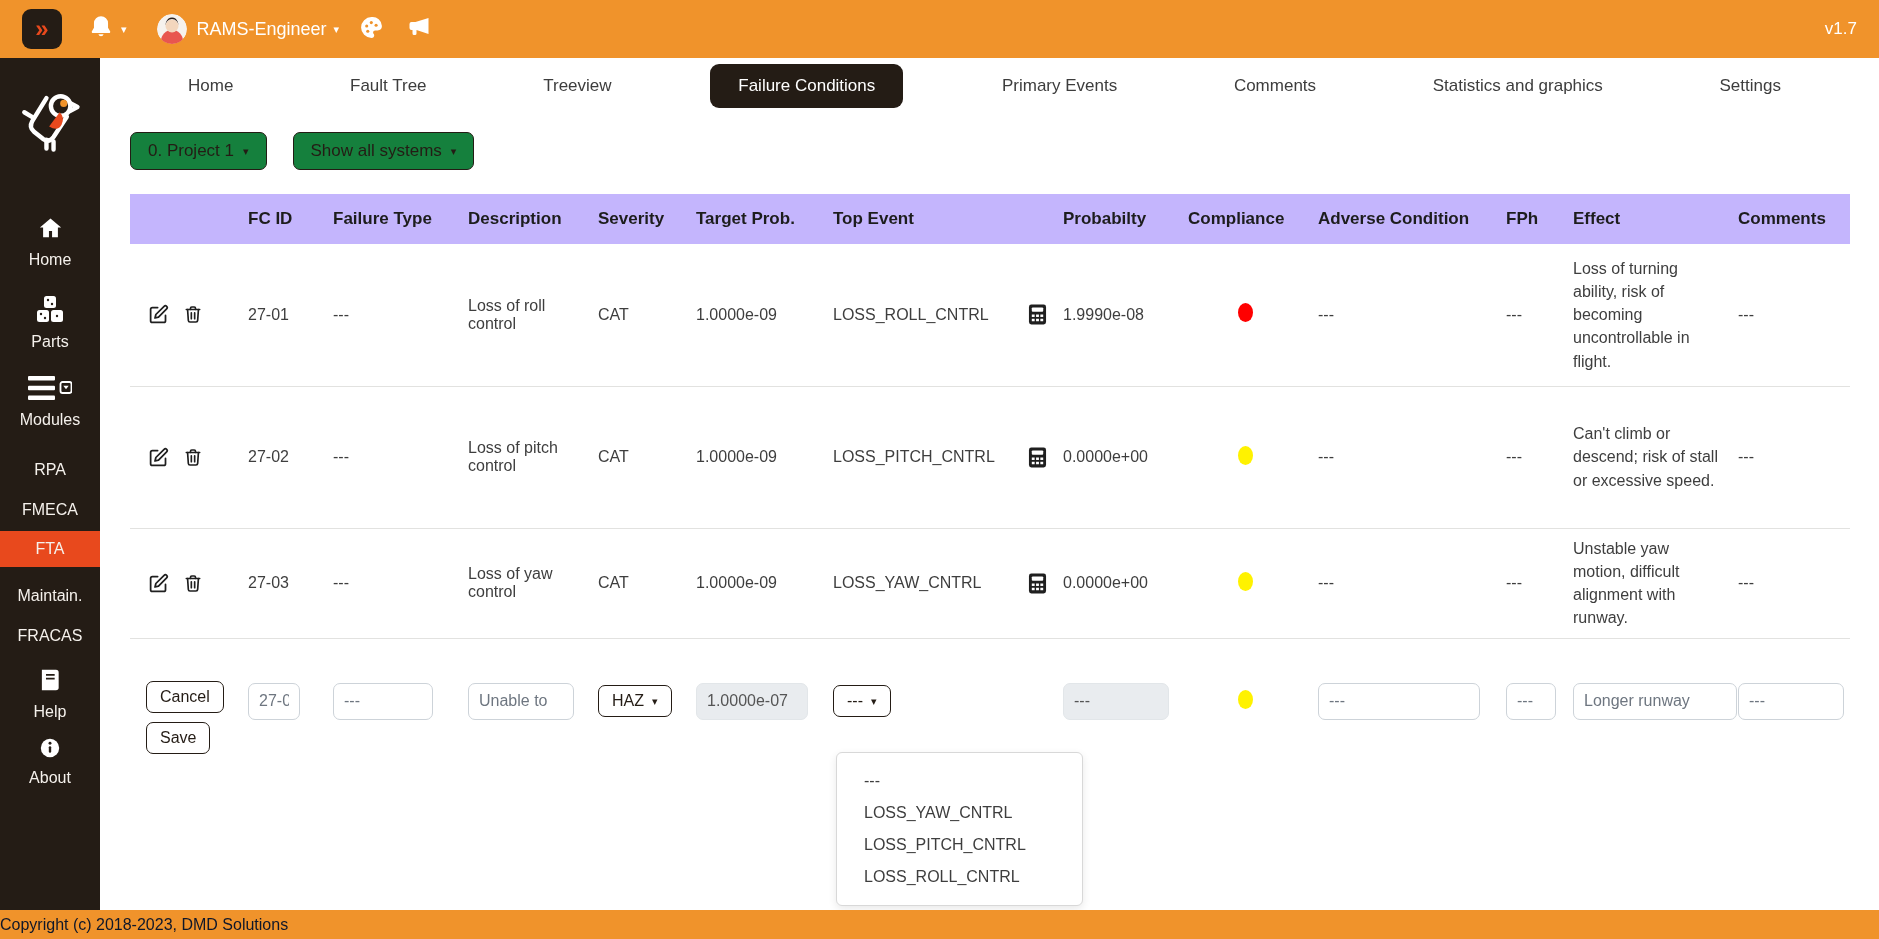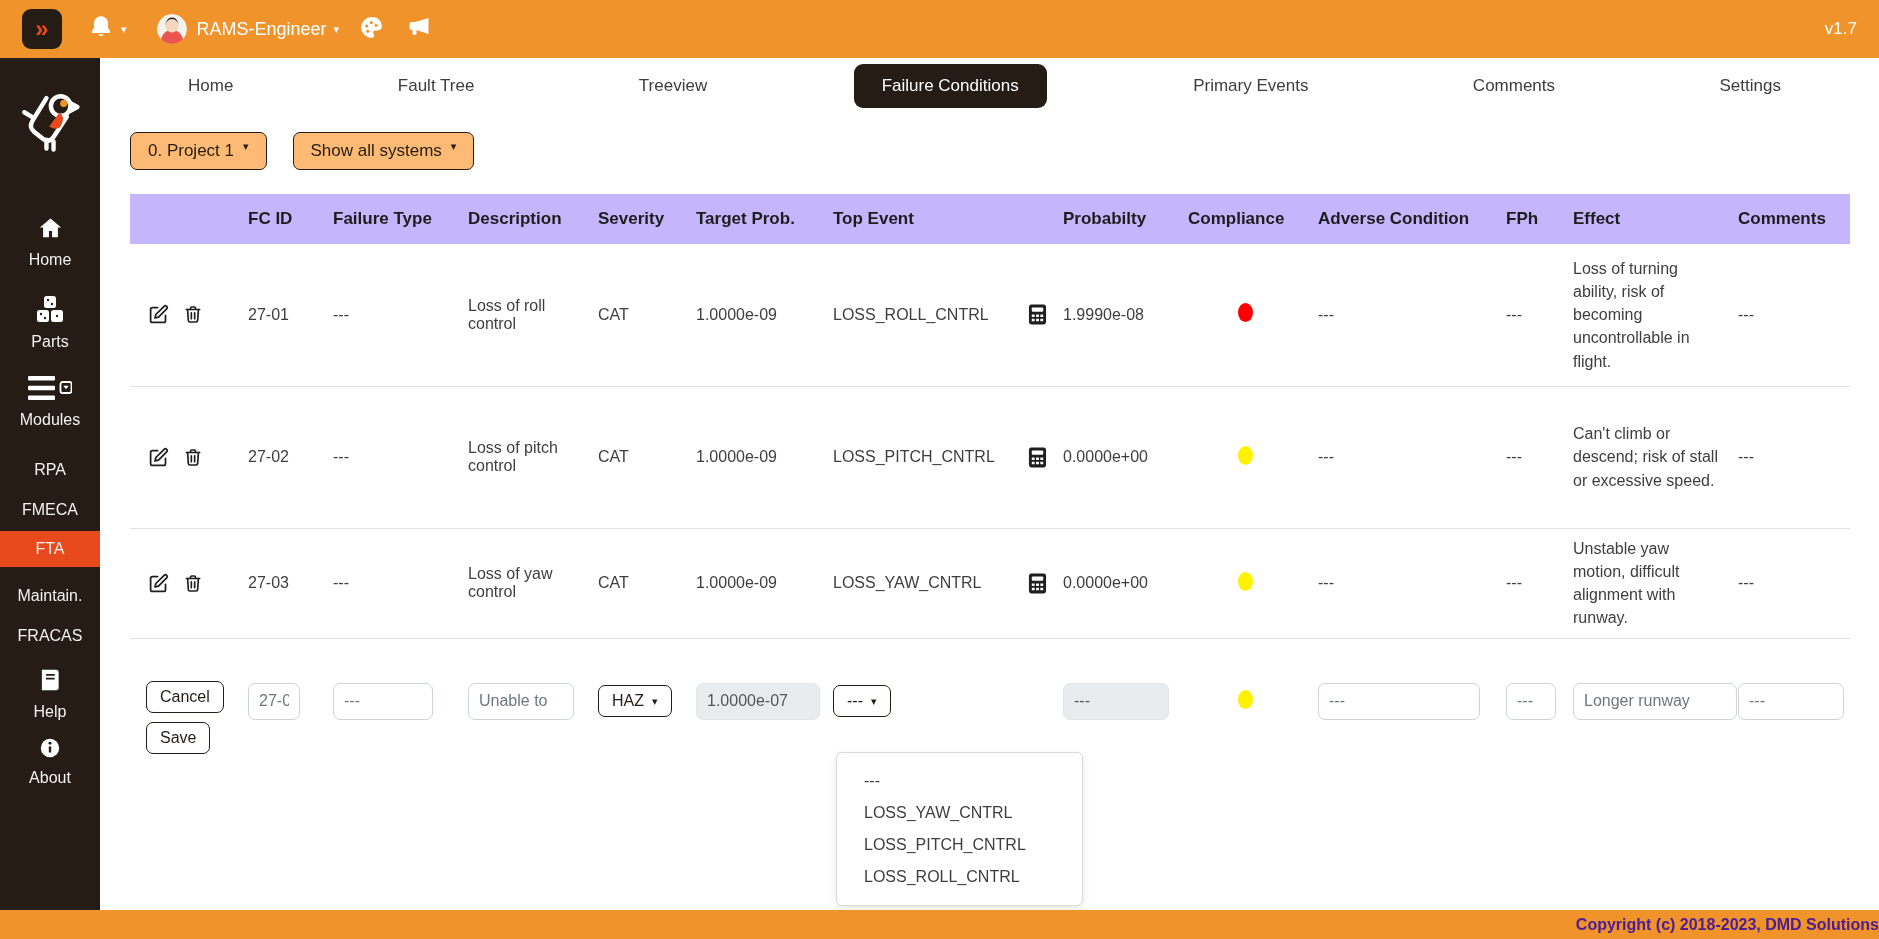--- a/index.html
+++ b/index.html
@@ -37,22 +37,22 @@
   
   .main { position:absolute; left:100px; top:58px; right:0; bottom:29px; background:#fff; }
   .tabs { height:56px; display:flex; align-items:center; justify-content:space-between;
     padding:0 80px 0 70px; }
   .tab { font-size:17px; color:#3d3d3d; padding:11px 18px; cursor:pointer; white-space:nowrap; }
   .tab.active { background:#241C15; color:#fff; border-radius:9px; padding:12px 28px; }
   .page-title { margin:14px 0 0 30px; font-size:27px; }
   .title-main { color:#E8491D; font-weight:bold; }
   .title-sub { color:#241C15; }
   .toolbar { display:flex; gap:26px; margin:18px 0 0 30px; }
-  .btn-outline { border:1.6px solid #241C15; border-radius:7px; background:#fdba74; font-size:17px;
-    color:#241C15; padding:8px 17px; display:inline-flex; gap:9px;
+  .btn-outline { border:1.6px solid #241C15; border-radius:7px; background:#15803d; font-size:17px;
+    color:#241C15; padding:8px 17px; display:inline-flex; align-items:center; gap:9px;
     cursor:pointer; font-family:inherit; }
   .btn-outline .caret{ color:#241C15; }
   
   table.fc { margin:24px 0 0 30px; width:1720px; border-collapse:collapse; table-layout:fixed; }
   thead th { background:#c4b5fd; font-size:17px; font-weight:bold; color:#1d1d1d; text-align:left;
     padding:15px 8px; }
   tbody td { font-size:16px; padding:8px 8px; vertical-align:middle; }
   tbody tr { border-bottom:1px solid #E2E2E0; }
   tbody tr:nth-child(1){ height:142px; } tbody tr:nth-child(2){ height:142px; }
   tbody tr:nth-child(3){ height:110px; } tr.edit-row{ height:126px; border-bottom:none; }
@@ -63,33 +63,33 @@
   .td-center { text-align:center; }
   .effect-text { line-height:1.45; display:block; }
   
   .stack { display:flex; flex-direction:column; gap:9px; align-items:flex-start; margin-left:8px;margin-top:32px; }
   .btn-sm { border:1.7px solid #241C15; border-radius:7px; background:#fff; font-size:16px;
     color:#241C15; padding:6px 13px; cursor:pointer; font-family:inherit;
     display:inline-flex; align-items:center; gap:8px; }
   .inp { border:1px solid #cdd3d9; border-radius:7px; height:37px; padding:0 10px; font-size:16px;
     color:#6e7680; font-family:inherit; background:#fff; }
   .inp.disabled { background:#e9ecef; border-color:#e2e6e9; color:#555; }
-  .w-id{width:52px;} .w-ft{width:100px;} .w-desc{width:106px;} .w-tp{width:124px;}
+  .w-id{width:52px;} .w-ft{width:100px;} .w-desc{width:106px;} .w-tp{width:112px;}
   .w-prob{width:106px;} .w-adv{width:162px;} .w-fph{width:50px;} .w-eff{width:164px;}
   .w-com{width:106px;}
   
   .dropdown-menu { position:absolute; left:836px; top:752px; width:247px; background:#fff;
     border:1px solid #d8d8d8; border-radius:6px; box-shadow:0 3px 8px rgba(0,0,0,.09);
     padding:12px 0; z-index:20; }
   .dropdown-item { padding:7px 10px 7px 27px; font-size:16px; color:#3e3e3e; cursor:pointer;
     white-space:nowrap; }
   
   .footer { position:absolute; left:0; right:0; bottom:0; height:29px; background:#F0932B;
-    color:#4c1d95; display:flex; align-items:center; justify-content:flex-end; font-size:16px;
-    z-index:60;font-weight:bold; }
+    color:#0f172a; display:flex; align-items:center; justify-content:flex-start; font-size:16px;
+    z-index:60; }
 </style>
 </head>
 <body>
 
 <div class="topbar">
   <div class="collapse-btn">
     <span>»</span>
   </div>
   <div class="tb-group bell-wrap">
     <span>
@@ -227,20 +227,21 @@
 </div>
 
 <div class="main">
   <div class="tabs">
     <div class="tab">Home</div>
     <div class="tab">Fault Tree</div>
     <div class="tab">Treeview</div>
     <div class="tab active">Failure Conditions</div>
     <div class="tab">Primary Events</div>
     <div class="tab">Comments</div>
+    <div class="tab">Statistics and graphics</div>
     <div class="tab">Settings</div>
   </div>
 
 
   <div class="toolbar">
     <button class="btn-outline">
       <span>0. Project 1</span>
         <span class="caret">▾</span>
     </button>
     <button class="btn-outline">

